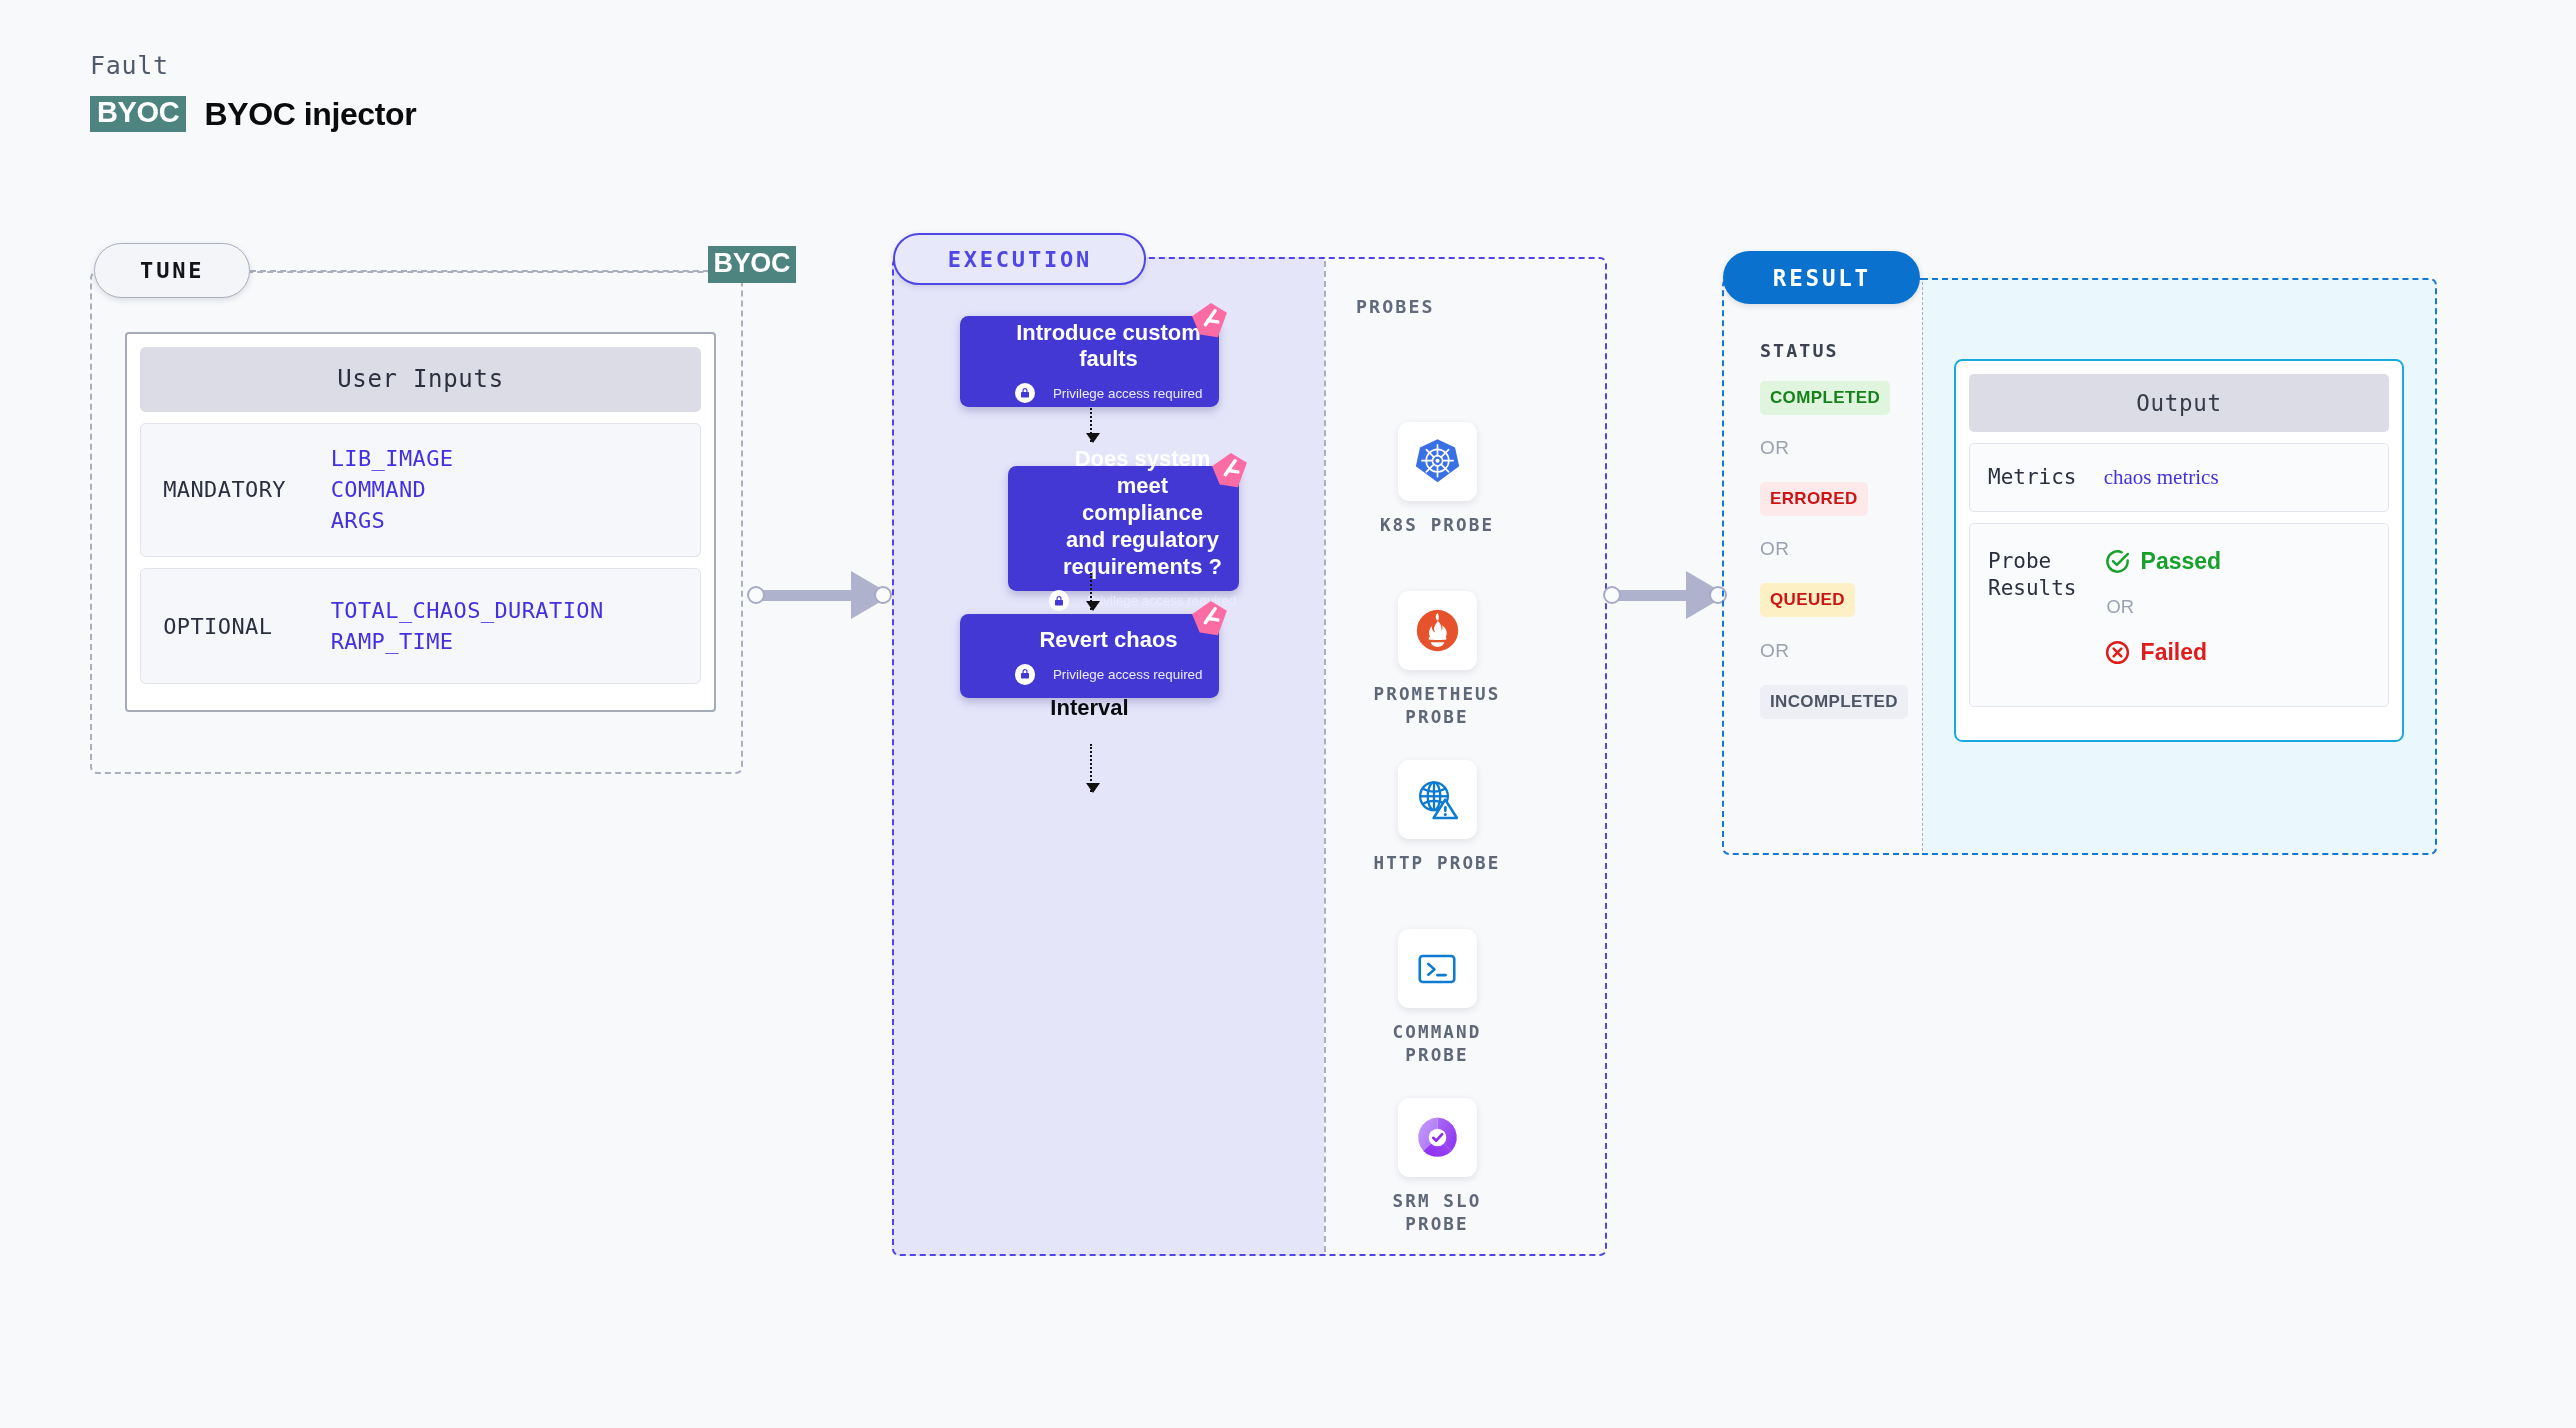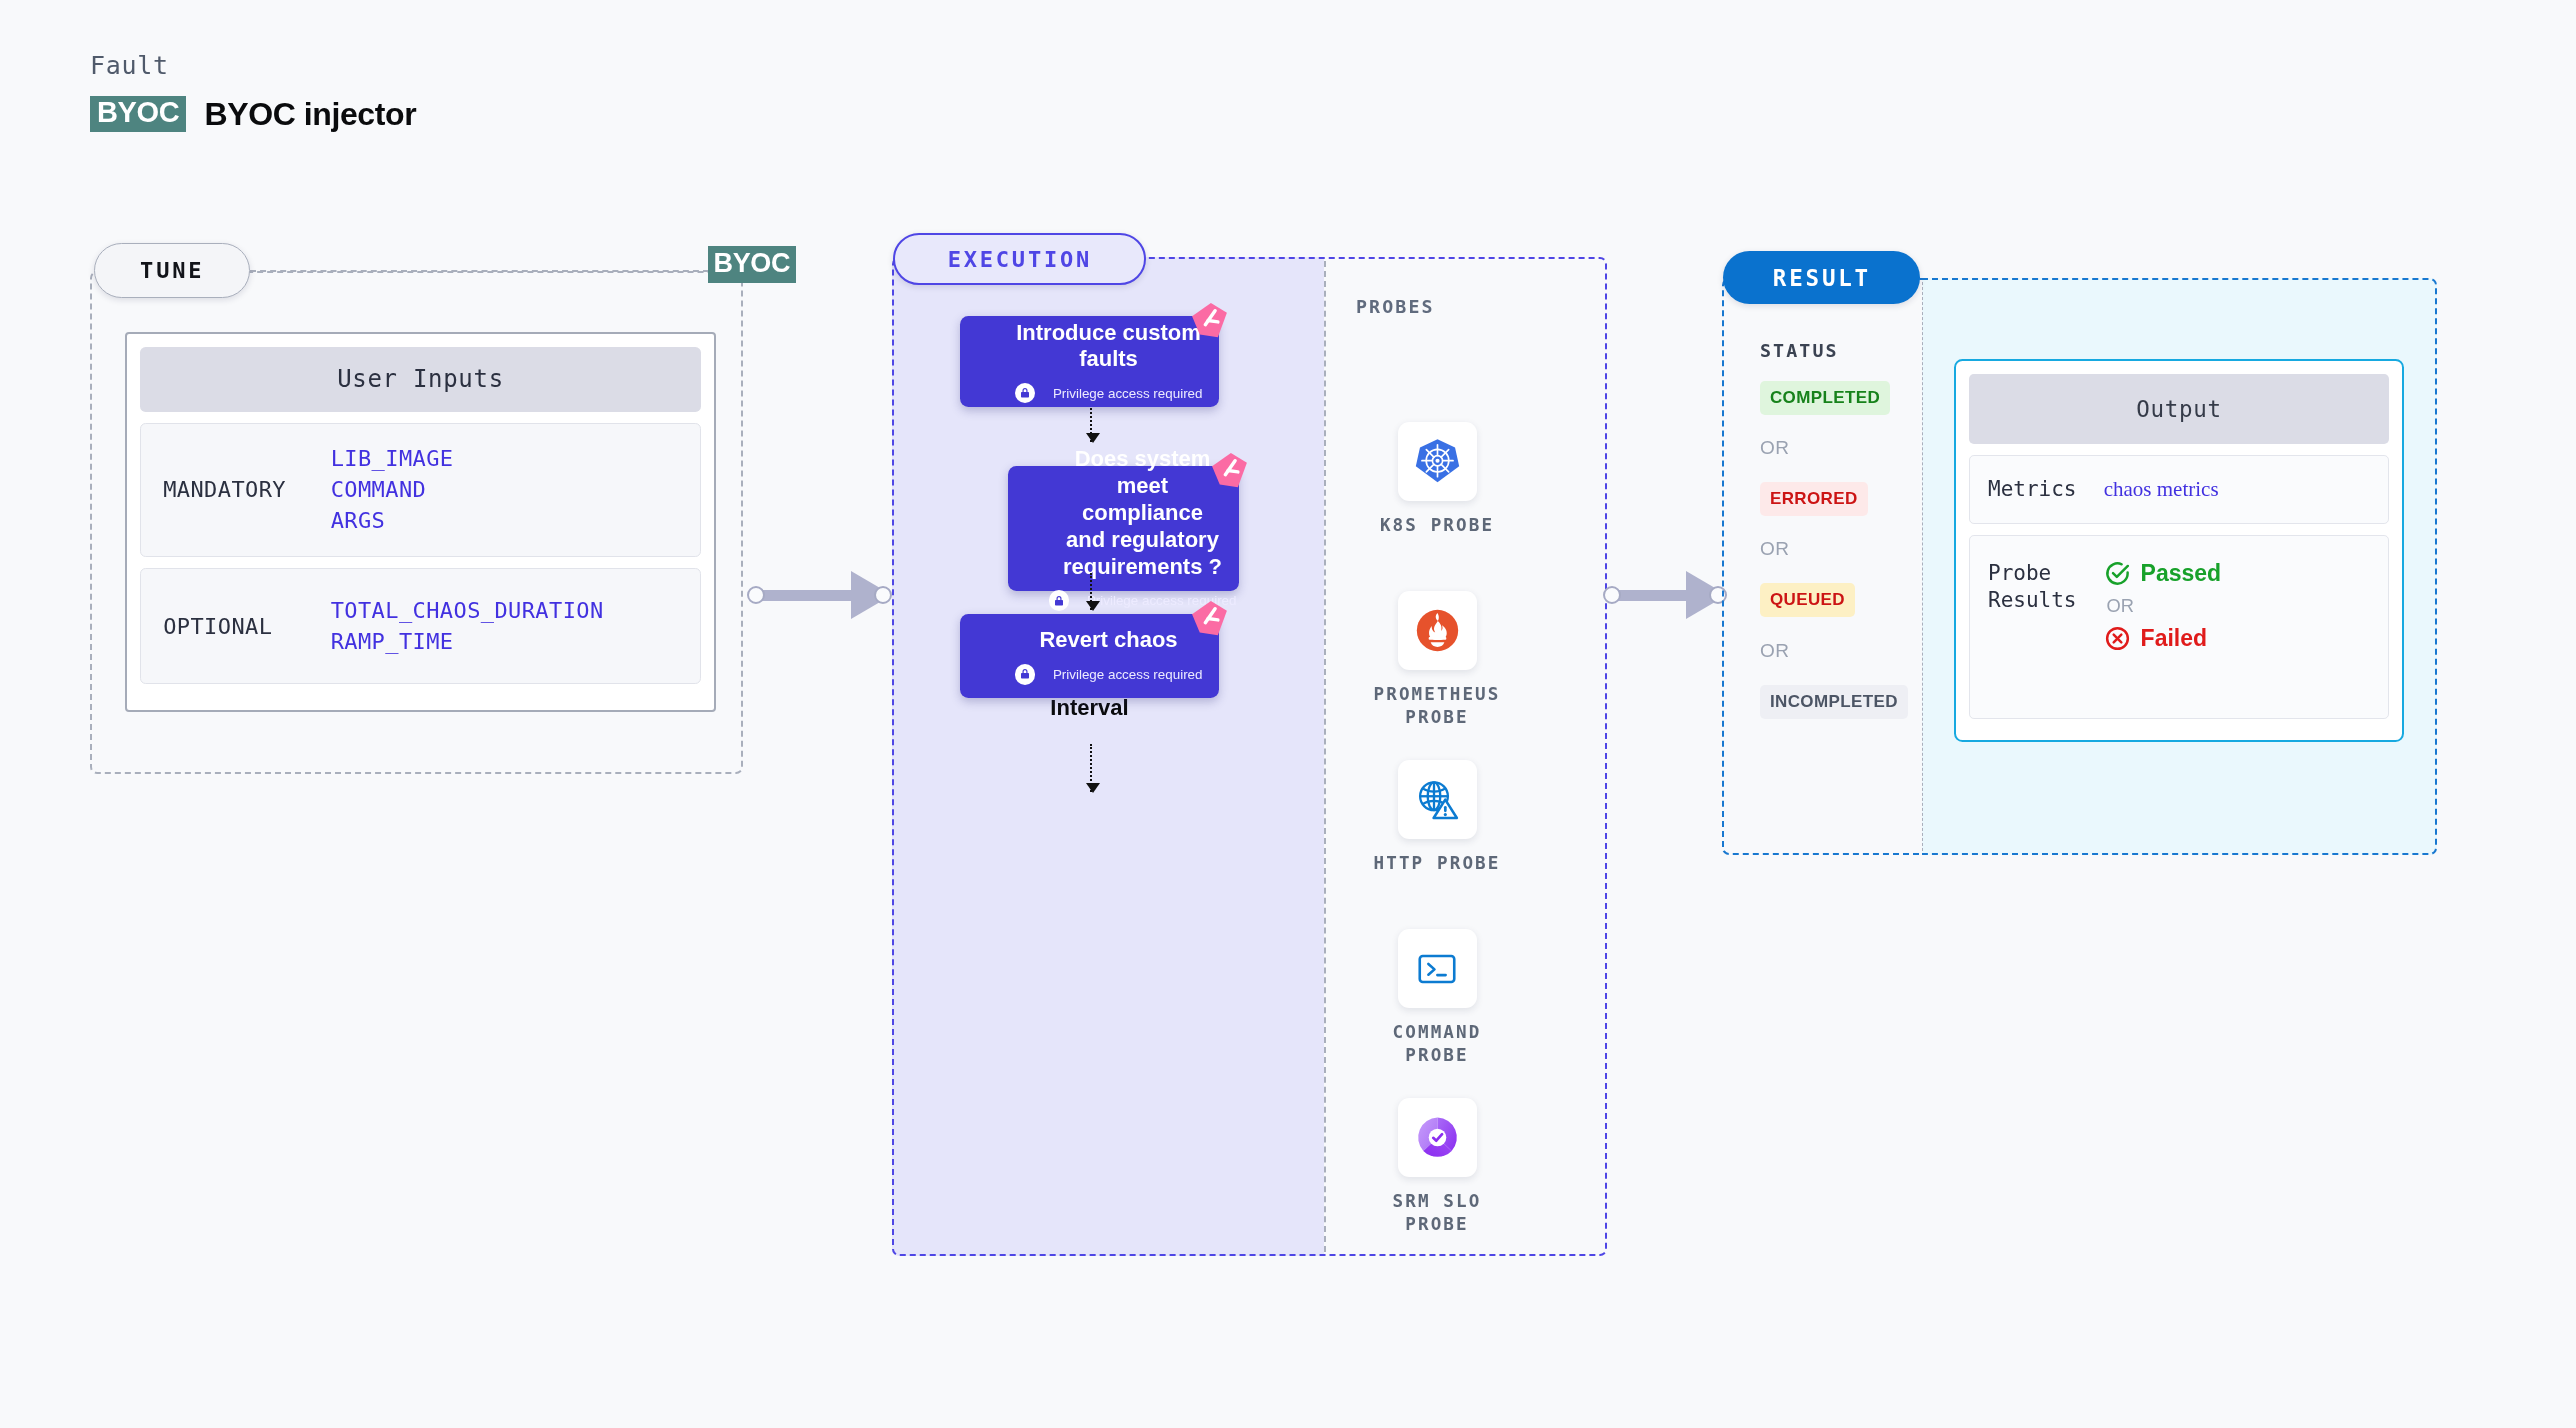--- a/index.html
+++ b/index.html
@@ -205,40 +205,40 @@
   #badge-queued    { top:305px; background:#FDF0C4; color:#CC1414; }
   #or-3            { top:362px; }
   #badge-incompleted { top:407px; background:#EEEFF4; color:#4C5565; }
 
   #output-card {
     position:absolute; left:232px; top:81px; width:450px; height:383px;
     background:#FFFFFF; border:2.8px solid #17A9E0; border-radius:8.4px;
     padding:12.7px; display:flex; flex-direction:column; gap:11.3px;
   }
   #output-header {
-    background:#DBDCE6; border-radius:4.9px; height:70px;
+    background:#DBDCE6; border-radius:4.9px; height:58px;
     display:flex; align-items:center; justify-content:center;
     font-family:"DejaVu Sans Mono", monospace; font-size:22.5px;
     color:#353B49; letter-spacing:0.7px;
   }
   .out-row {
     background:#FAFBFD; border:1.4px solid #E3E5EC; border-radius:4.9px;
     display:flex; align-items:center; padding:12.7px 0;
   }
   #out-metrics { height:69px; }
   #out-probes  { height:184px; align-items:flex-start; padding-top:24px; }
   .out-key {
     width:134px; padding-left:18.3px;
     font-family:"DejaVu Sans Mono", monospace; font-size:21px;
     color:#2B3040; line-height:1.28;
   }
   .out-val-link {
     font-family:Liberation Serif, serif; font-size:21px; color:#4231E0;
   }
-  #probe-res-col { display:flex; flex-direction:column; gap:8px; }
+  #probe-res-col { display:flex; flex-direction:column; gap:21px; }
   .res-line { display:flex; align-items:center; gap:9.9px; }
   .res-line .lbl { font-size:23px; font-weight:700; }
   #res-passed .lbl { color:#17A12A; }
   #res-failed .lbl { color:#E01B1B; }
   #res-or { font-size:18.3px; color:#9AA2B1; padding-left:2.8px; }
 
   
   .arrow-group { position:absolute; }
   .arrow-dot {
     position:absolute; width:18.3px; height:18.3px; border-radius:50%;

